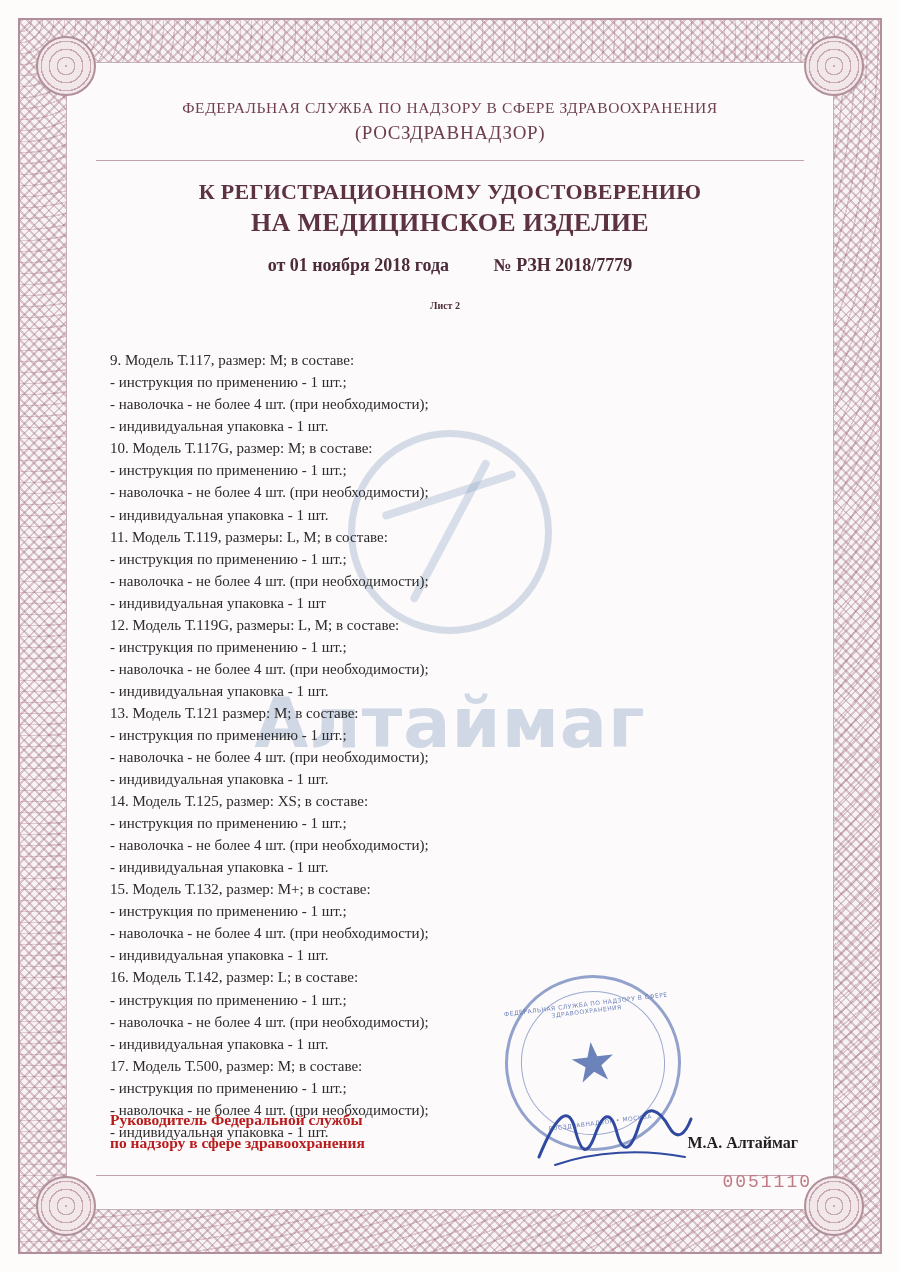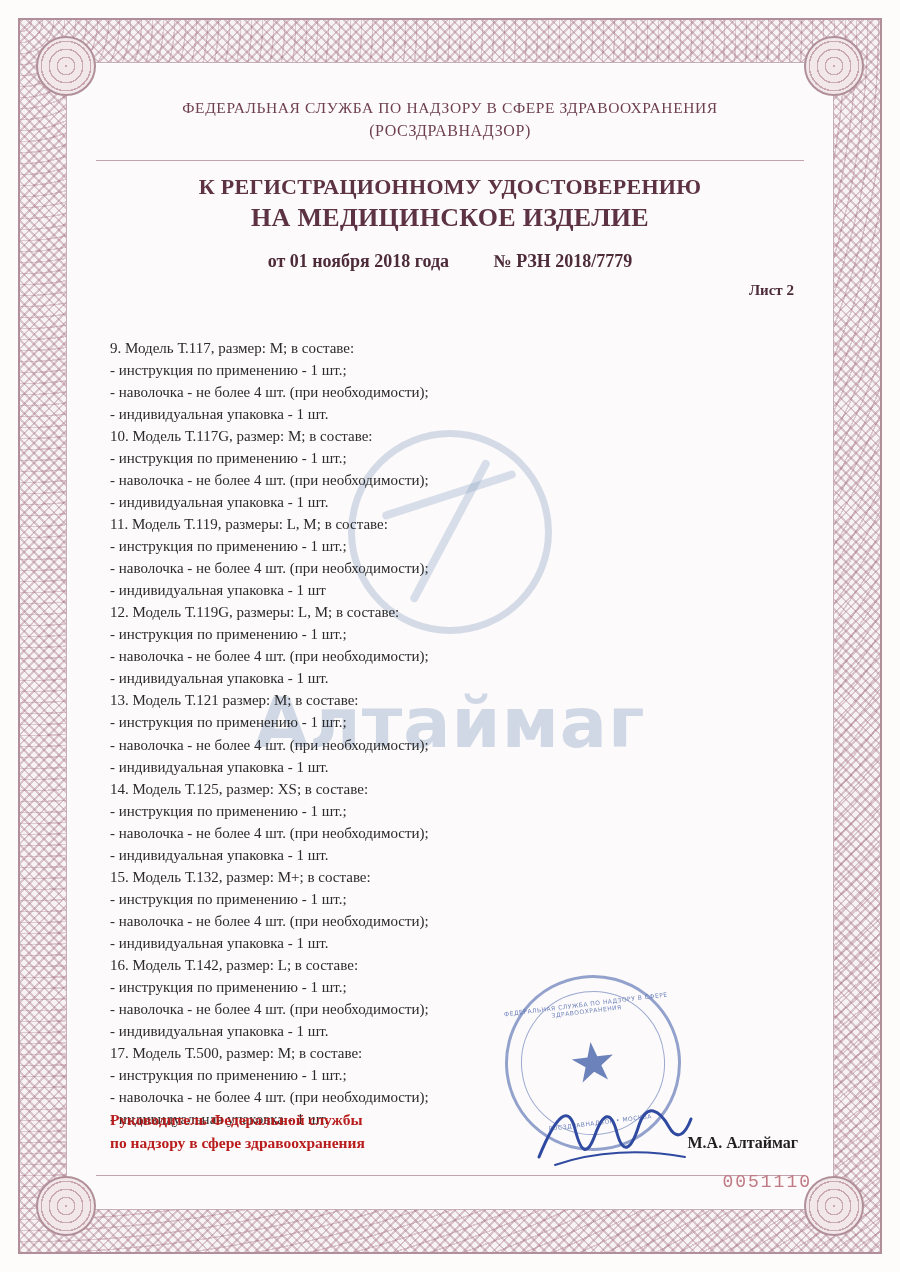--- a/index.html
+++ b/index.html
@@ -113,21 +113,21 @@
     left: 96px; right: 96px; top: 96px;
   }
   .agency {
     text-align: center;
     font-family: "Liberation Serif", serif;
     font-size: 15.5px;
     color: #6e3f50;
     letter-spacing: 0.6px;
     line-height: 1.5;
   }
-  .agency .l2 { font-size: 16px; }
+  .agency .l2 { font-size: 19px; }
 
   .title {
     margin-top: 30px;
     text-align: center;
     color: #5d3344;
     font-weight: 700;
     line-height: 1.28;
   }
   .title .t1 { font-size: 27px; letter-spacing: 0.5px; }
   .title .t2 { font-size: 22px; letter-spacing: 0.3px; }
@@ -135,25 +135,25 @@
 
   .dateline {
     margin-top: 16px;
     text-align: center;
     color: #4d2b39;
     font-size: 18px;
     font-weight: 700;
   }
   .dateline .num { margin-left: 40px; }
   .sheet {
-    margin-top: 10px;
-    text-align: right;
+    margin-top: 24px;
+    text-align: center;
     padding-right: 10px;
     color: #4d2b39;
-    font-size: 15px;
+    font-size: 10px;
     font-weight: 700;
   }
 
   .body-list {
     margin-top: 38px;
     color: #2b2b2b;
     font-size: 15px;
     line-height: 1.47;
     padding-left: 14px;
   }

